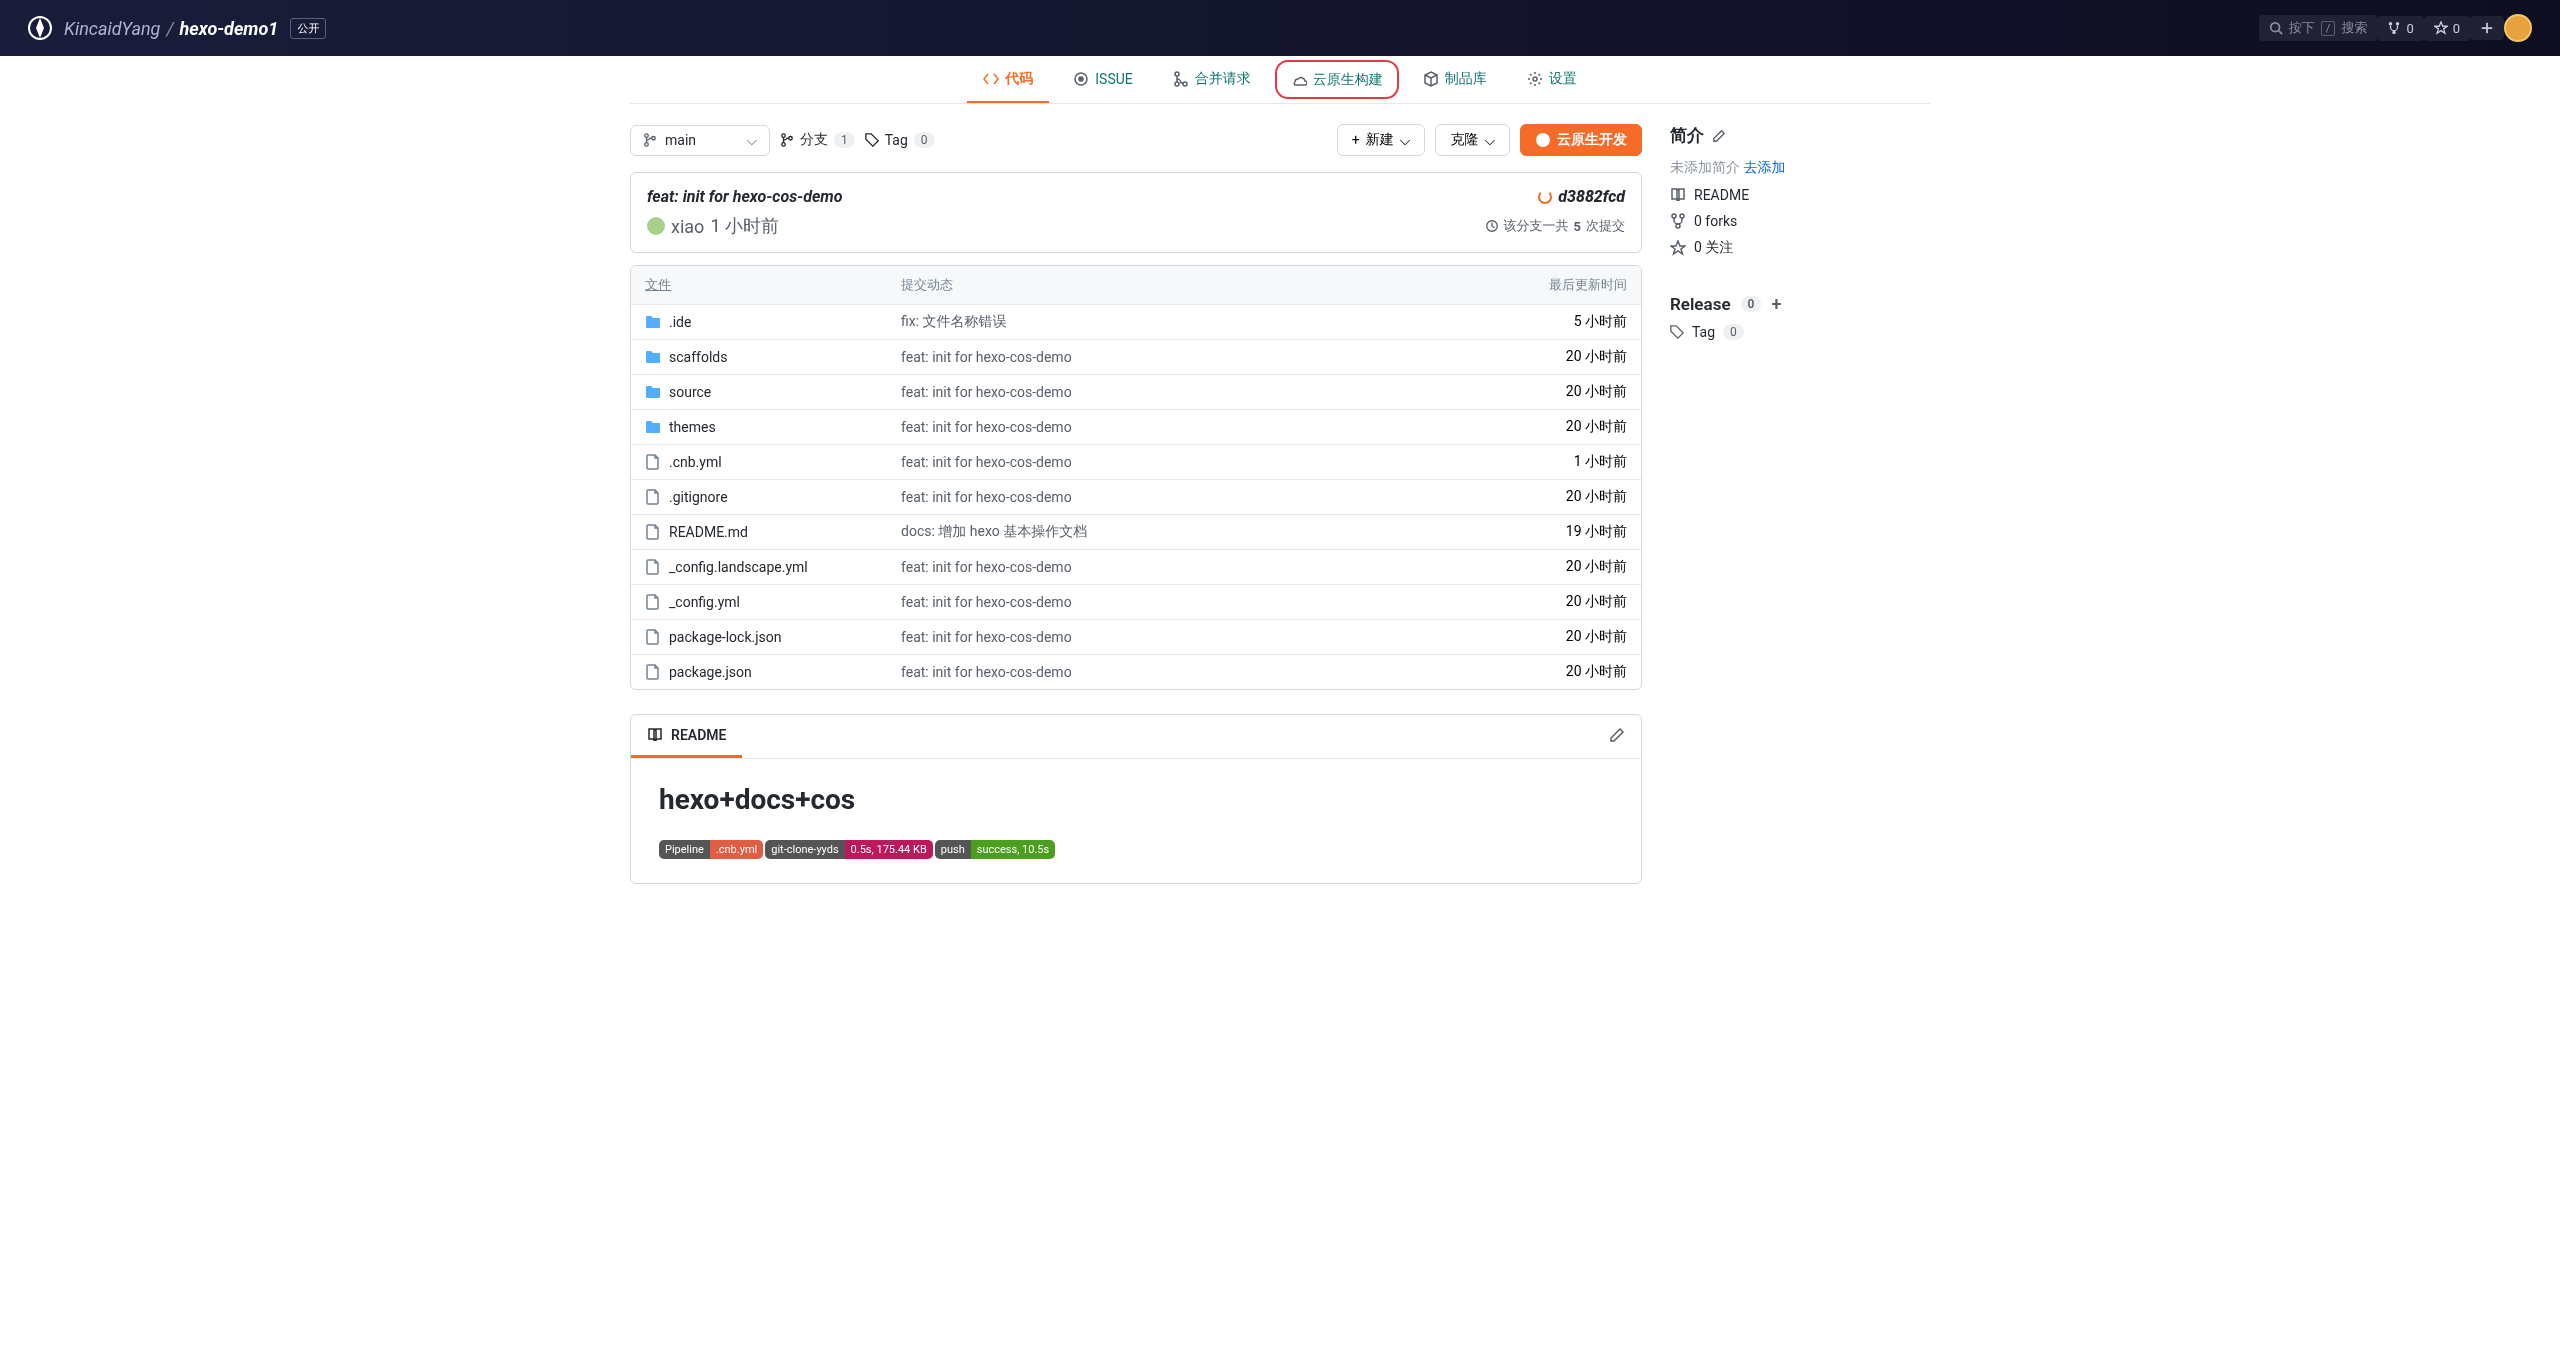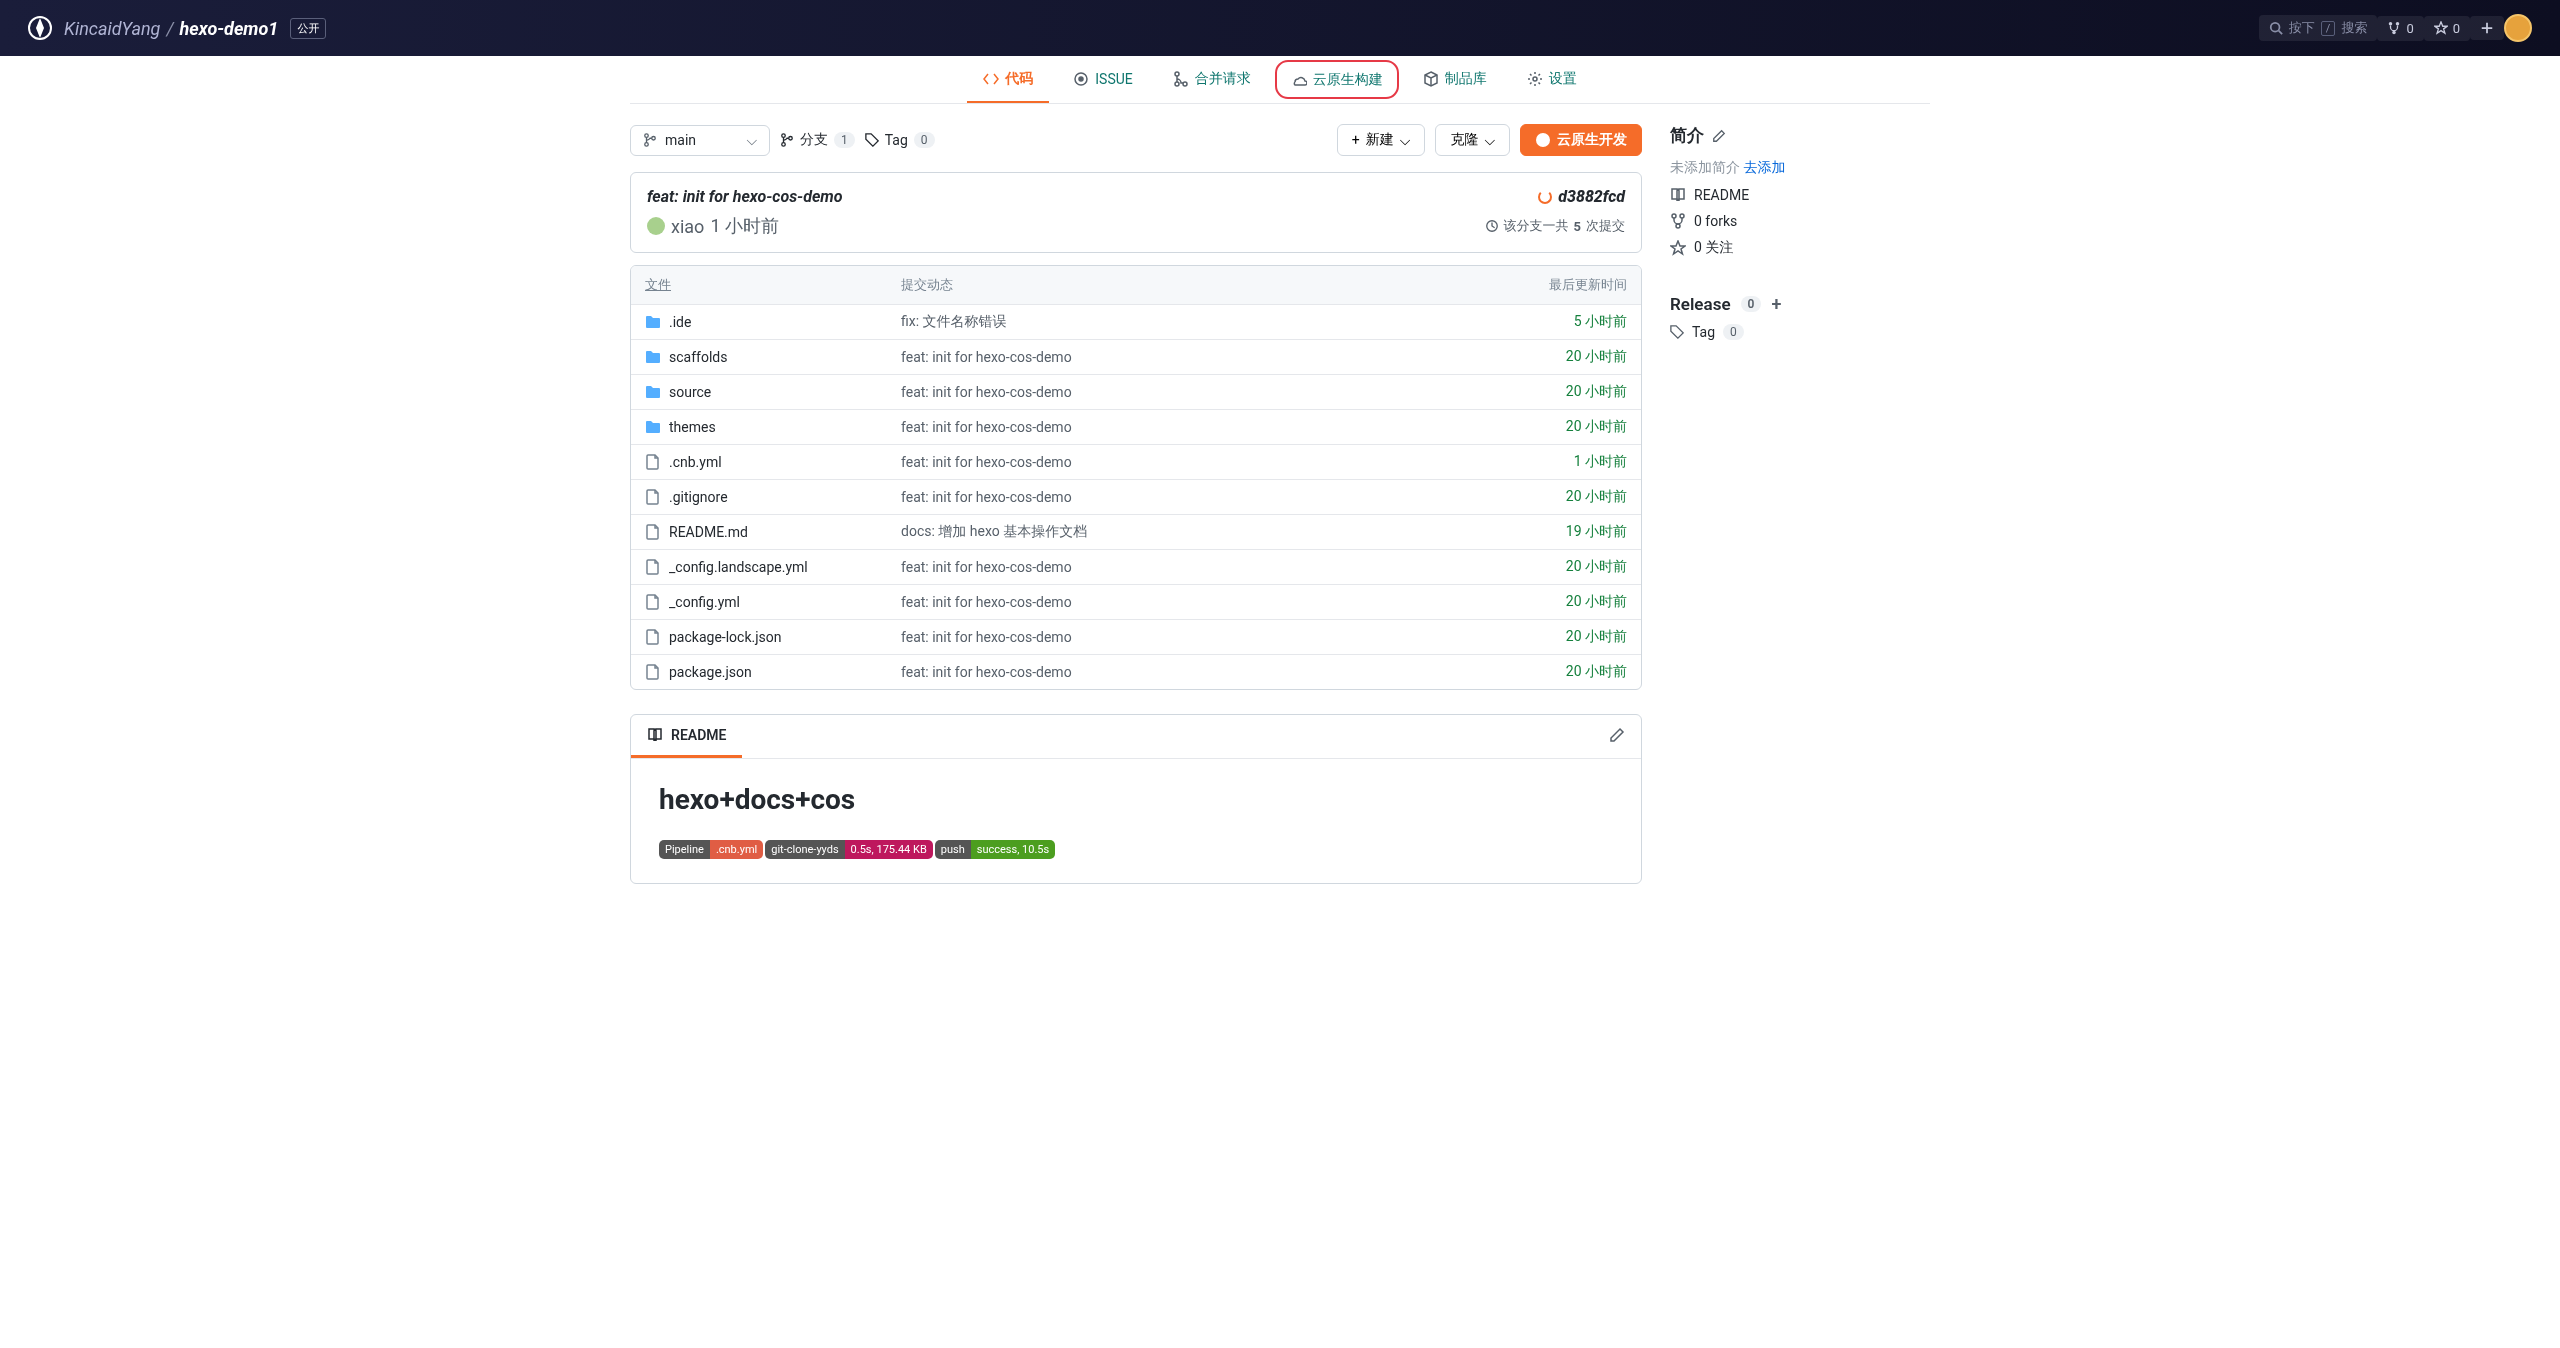--- a/index.html
+++ b/index.html
@@ -41,21 +41,21 @@
 .spinner { width: 14px; height: 14px; border: 2px solid #f56c29; border-top-color: transparent; border-radius: 50%; }
 .commit-count { color: #57606a; font-size: 13px; display: flex; align-items: center; gap: 5px; }
 .file-table { border: 1px solid #d0d7de; border-radius: 6px; overflow: hidden; }
 .file-table-header { display: flex; background: #f6f8fa; padding: 10px 14px; color: #768390; font-size: 13px; }
 .file-table-header .col-name { width: 256px; text-decoration: underline; }
 .file-table-header .col-msg { flex: 1; }
 .file-table-header .col-time { text-align: right; }
 .file-row { display: flex; padding: 8px 14px; border-top: 1px solid #e5e7eb; align-items: center; }
 .file-row .col-name { width: 256px; display: flex; align-items: center; gap: 8px; }
 .file-row .col-msg { flex: 1; color: #57606a; }
-.file-row .col-time { color: #15803d; text-align: left; margin-left: 18px; }
+.file-row .col-time { color: #000000; text-align: left; margin-left: 18px; }
 .folder-icon { color: #54aeff; }
 .file-icon { color: #768390; }
 .readme-section { border: 1px solid #d0d7de; border-radius: 6px; margin-top: 24px; }
 .readme-tab { display: flex; justify-content: space-between; align-items: center; border-bottom: 1px solid #e5e7eb; }
 .readme-label { display: flex; align-items: center; gap: 8px; padding: 12px 16px; border-bottom: 3px solid #f56c29; font-weight: 600; }
 .readme-edit { padding: 0 16px; color: #57606a; cursor: pointer; }
 .readme-content { padding: 24px 28px; }
 .readme-title { font-size: 28px; font-weight: 700; margin-bottom: 24px; }
 .badges { display: flex; gap: 2px; }
 .badge { display: inline-flex; font-size: 11px; color: #fff; border-radius: 5px; overflow: hidden; }

